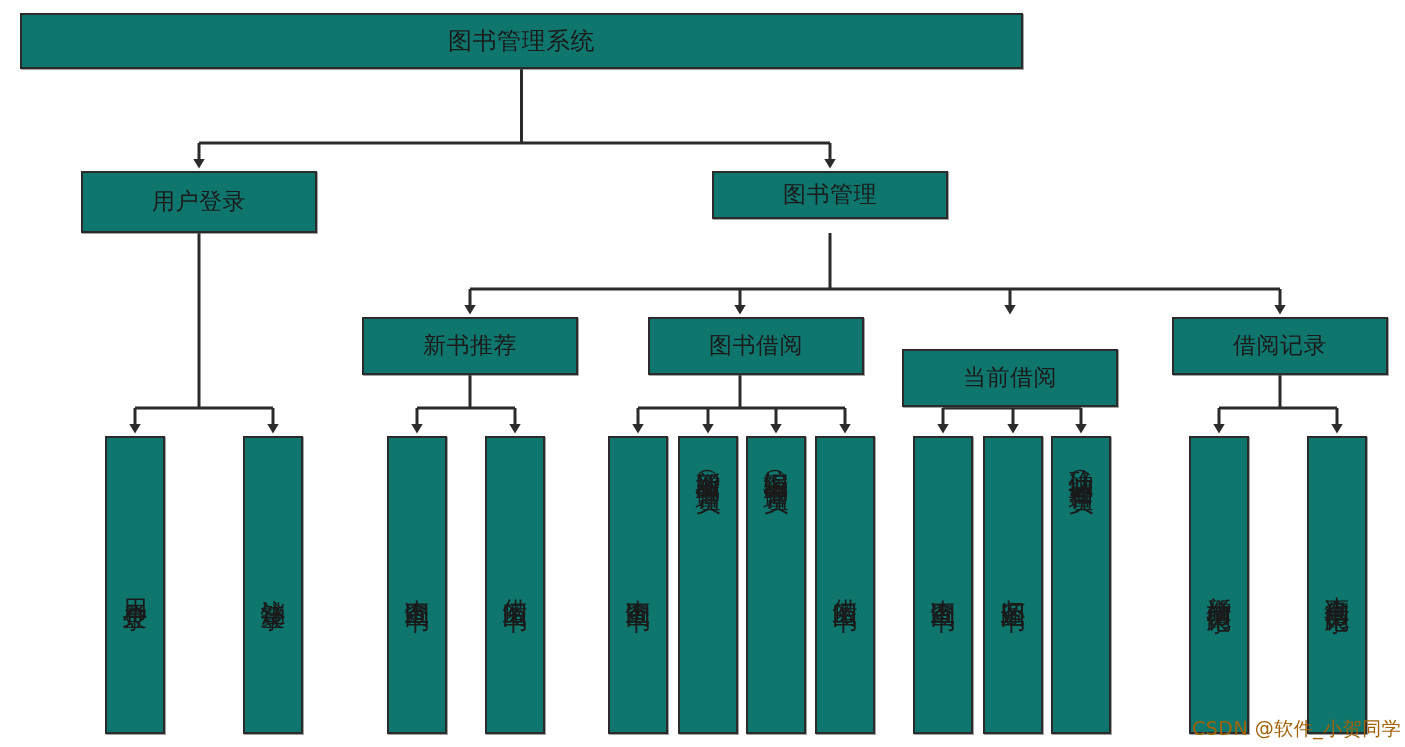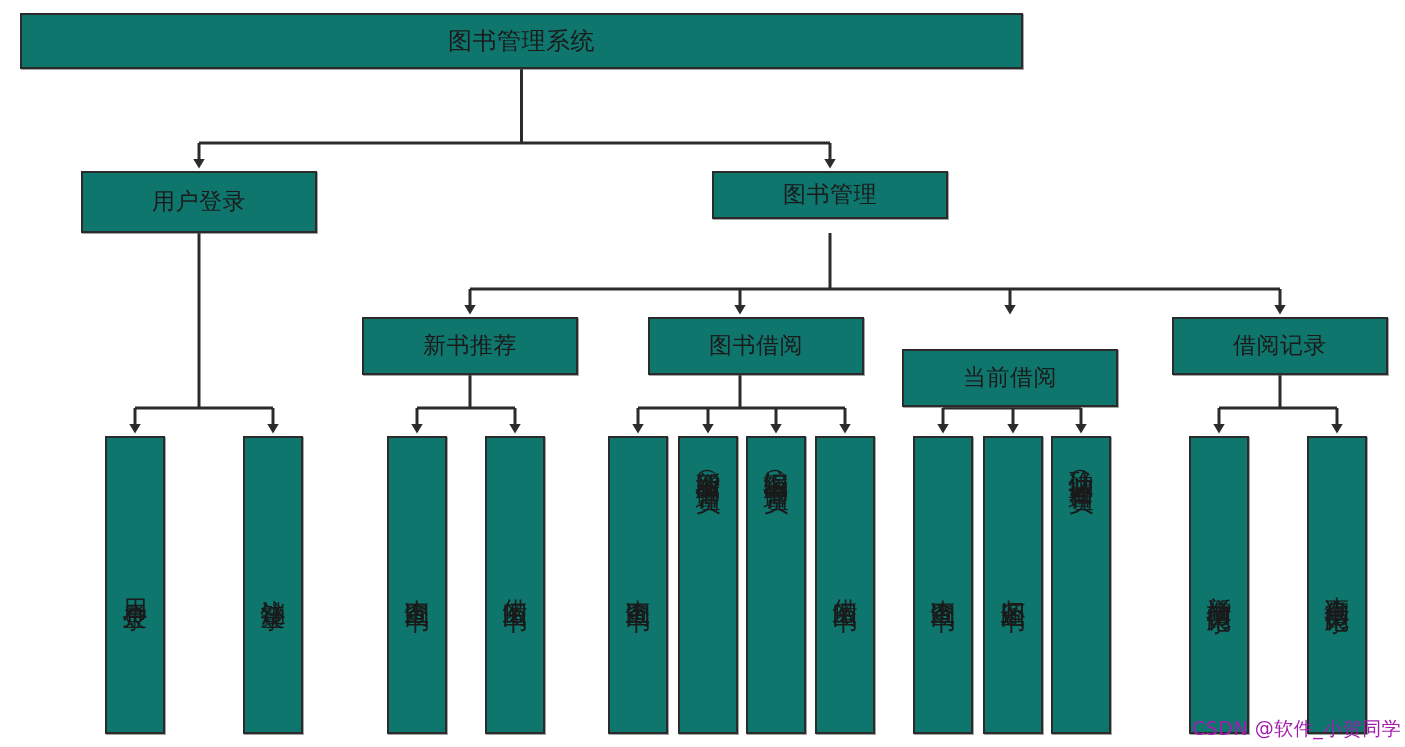--- a/index.html
+++ b/index.html
@@ -62,21 +62,21 @@
     letter-spacing: 3px;
     text-align: left;
   }
   .node.v.center {
     align-items: center;
     padding-top: 0;
   }
   .watermark {
     position: absolute;
     font-size: 19px;
-    color: #a21caf;
+    color: #a16207;
     white-space: nowrap;
     letter-spacing: 0.5px;
     user-select: none;
   }
 </style>
 </head>
 <body>
 
 <div id="canvas">
   <svg id="edges" viewBox="0 0 1405 747">

